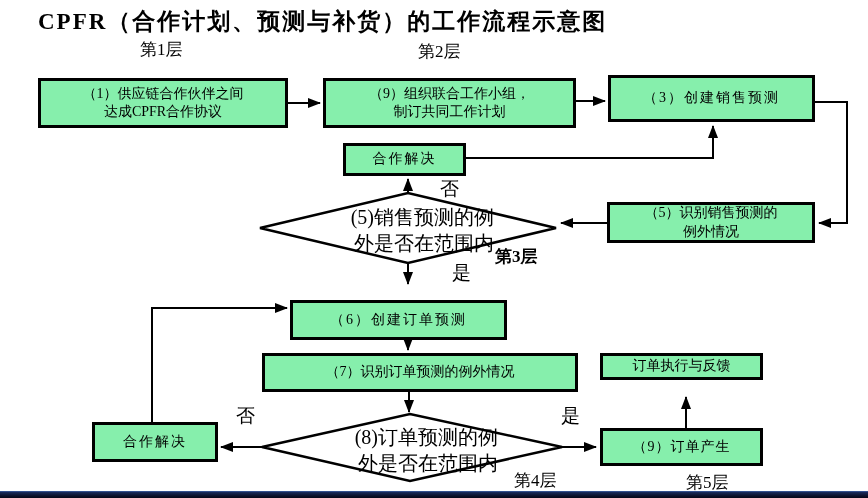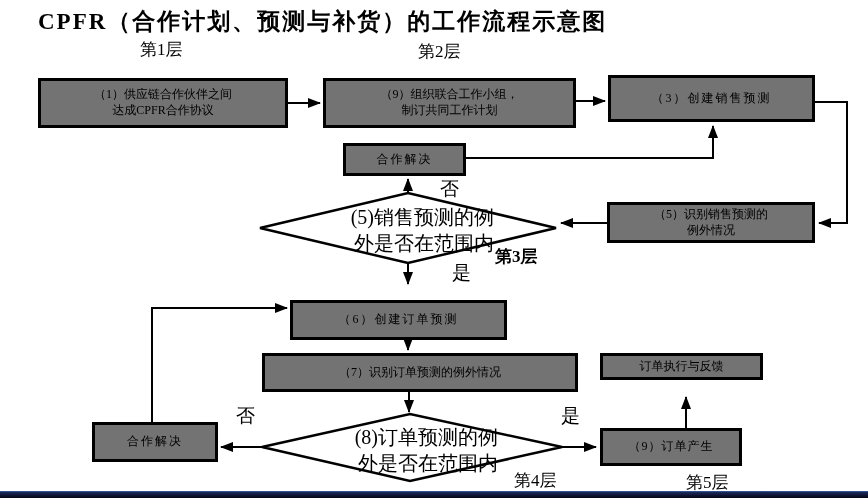--- a/index.html
+++ b/index.html
@@ -12,34 +12,34 @@
     left:38px;top:6px;width:624px;
     font-size:23px;font-weight:700;letter-spacing:2px;white-space:nowrap;
   }
   .layer-lbl{font-size:17px;white-space:nowrap;}
   .l1{left:140px;top:38px;}
   .l2{left:418px;top:40px;}
   .l3{left:495px;top:245px;font-weight:bold;}
   .l4{left:514px;top:469px;}
   .l5{left:686px;top:471px;}
   .node{
-    box-sizing:border-box;border:3px solid #000;background:#737373;
+    box-sizing:border-box;border:3px solid #000;background:#86efac;
     display:flex;align-items:center;justify-content:center;text-align:center;
-    font-size:12px;line-height:1.32;white-space:pre-line;z-index:2;
+    font-size:14px;line-height:1.32;white-space:pre-line;z-index:2;
   }
   .step1{left:38px;top:78px;width:250px;height:50px;}
   .step2{left:323px;top:78px;width:253px;height:50px;}
   .step3{left:608px;top:75px;width:207px;height:47px;letter-spacing:2px;}
   .resolve-top{left:343px;top:143px;width:123px;height:33px;letter-spacing:2px;}
   .step4{left:607px;top:202px;width:208px;height:41px;}
   .step6{left:290px;top:300px;width:217px;height:40px;letter-spacing:2px;}
   .step7{left:262px;top:353px;width:316px;height:39px;}
   .order-exec{left:600px;top:353px;width:163px;height:27px;}
   .resolve-bottom{left:92px;top:422px;width:126px;height:40px;letter-spacing:2px;}
-  .step9{left:600px;top:428px;width:142px;height:38px;letter-spacing:1px;}
+  .step9{left:600px;top:428px;width:163px;height:38px;letter-spacing:1px;}
   .dtext{
     text-align:right;font-size:20px;line-height:1.3;white-space:pre-line;z-index:3;
   }
   .d5text{left:322px;top:204px;width:172px;}
   .d8text{left:326px;top:424px;width:172px;}
   .edge-lbl{font-size:19px;z-index:3;white-space:nowrap;}
   .no-top{left:440px;top:176px;}
   .yes-mid{left:452px;top:260px;}
   .no-bottom{left:236px;top:403px;}
   .yes-bottom{left:561px;top:403px;}

